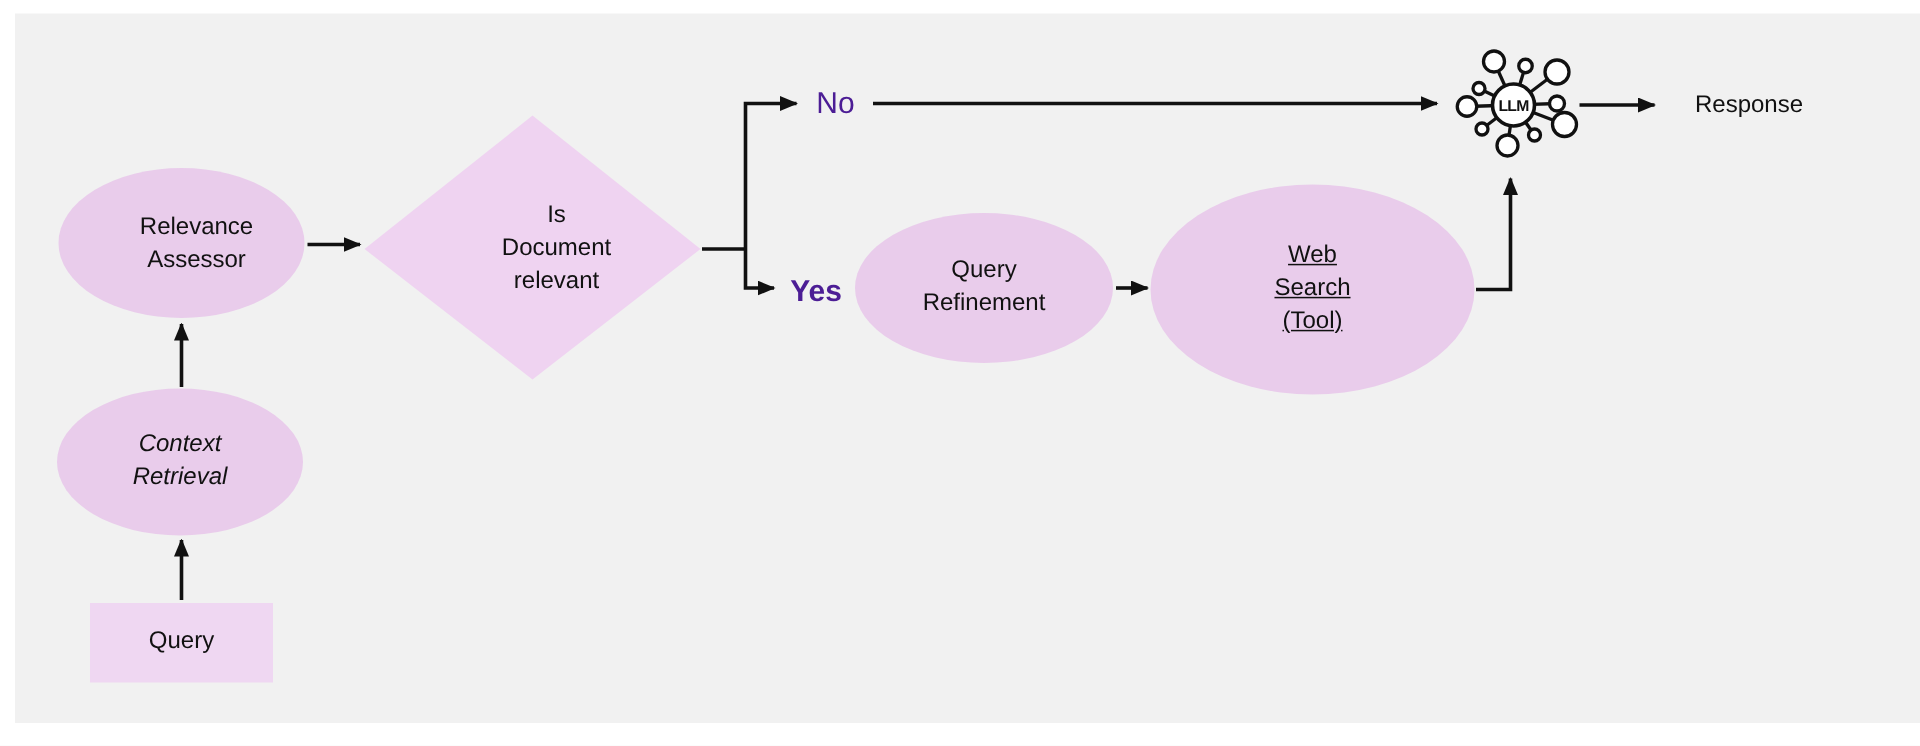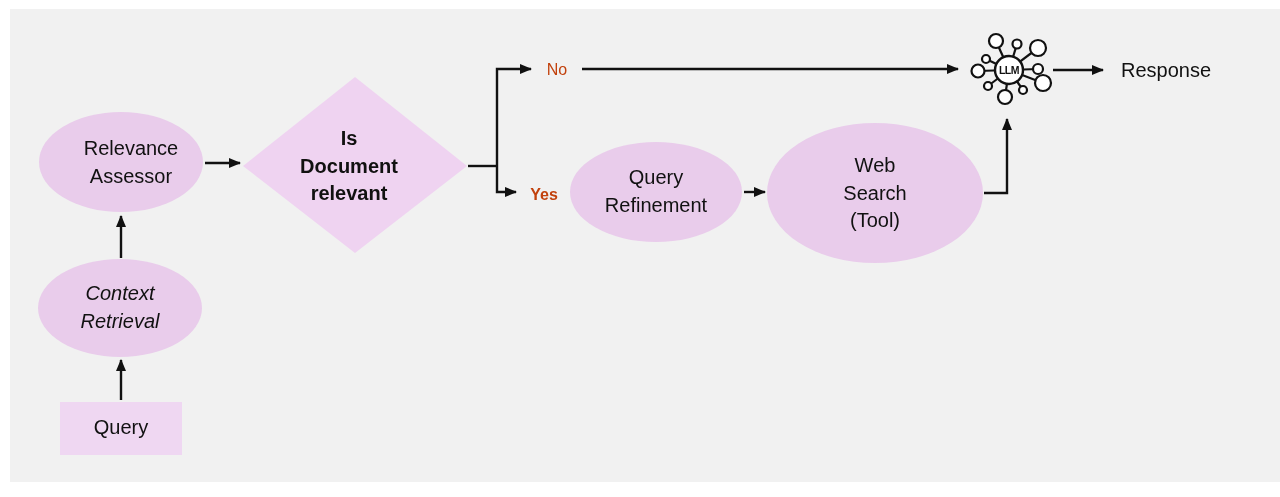--- a/index.html
+++ b/index.html
@@ -39,31 +39,31 @@
     font-family: "Liberation Sans", sans-serif;
     font-size: 10.5px;
     font-weight: bold;
     letter-spacing: -0.5px;
     fill: #111111;
     text-anchor: middle;
   }
   .label {
     position: absolute;
     transform: translate(-50%, -50%);
-    font-size: 20px;
+    font-size: 16px;
     line-height: 1.38;
     color: #111111;
     text-align: center;
     white-space: pre-line;
   }
   .edge-label {
     position: absolute;
     transform: translate(-50%, -50%);
-    font-size: 16px;
-    color: #c2410c;
+    font-size: 20px;
+    color: #4c1d95;
     white-space: nowrap;
   }
 </style>
 </head>
 <body>
 
 <div class="stage">
   <div class="canvas"></div>
 
   <svg class="diagram-svg" viewBox="0 0 1280 497" xmlns="http://www.w3.org/2000/svg">
@@ -115,25 +115,25 @@
       <circle class="icon-circle-center" cx="1009" cy="70" r="14"></circle>
       <text class="llm-text" x="1009" y="74">LLM</text>
     </g>
   </svg>
 
   <div class="label" style="left:121px; top:428px;">Query</div>
   <div class="label" style="left:120px; top:308px;font-style:italic;">Context
 Retrieval</div>
   <div class="label" style="left:121px; top:163px;margin-left:10px;">Relevance
 Assessor</div>
-  <div class="label" style="left:349px; top:166px;font-weight:bold;">Is
+  <div class="label" style="left:371px; top:166px;">Is
 Document
 relevant</div>
   <div class="label" style="left:656px; top:192px;">Query
 Refinement</div>
-  <div class="label" style="left:875px; top:193px;">Web
+  <div class="label" style="left:875px; top:193px;text-decoration:underline;">Web
 Search
 (Tool)</div>
   <div class="label" style="left:1166px; top:71px;">Response</div>
 
   <div class="edge-label" style="left:557px; top:70px;">No</div>
   <div class="edge-label" style="left:544px; top:195px;font-weight:bold;">Yes</div>
 </div>
 
 </body></html>

